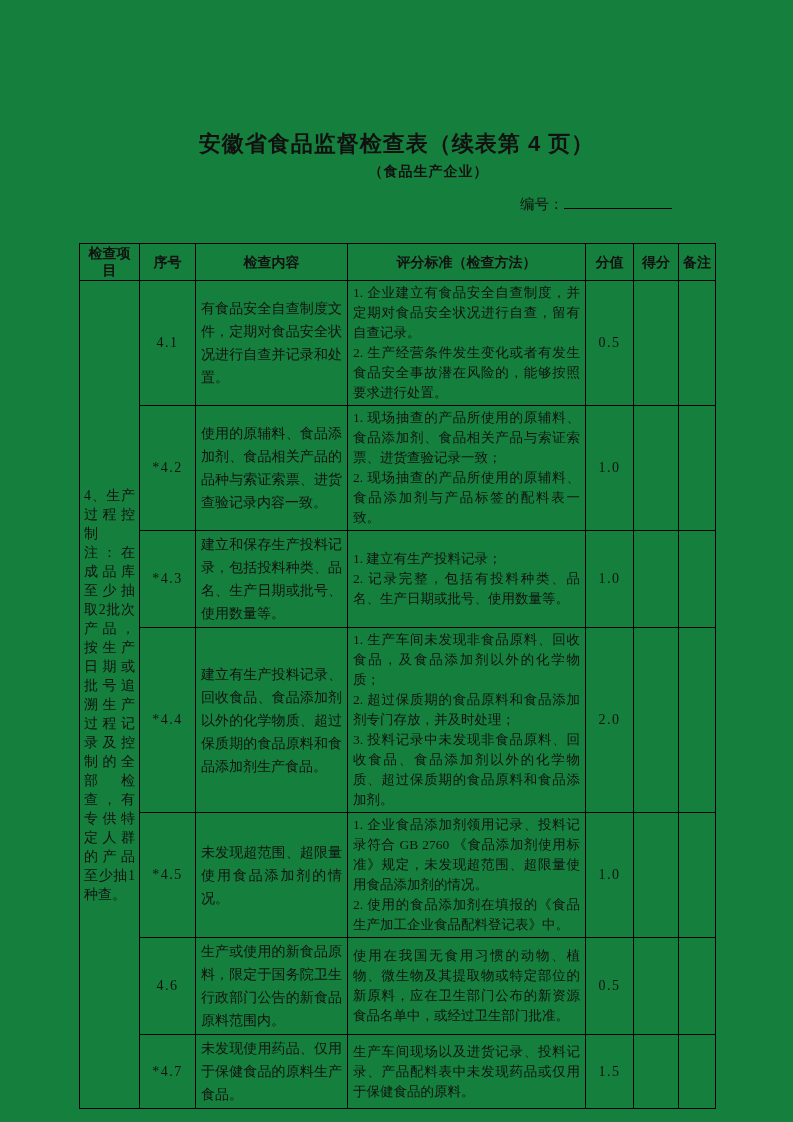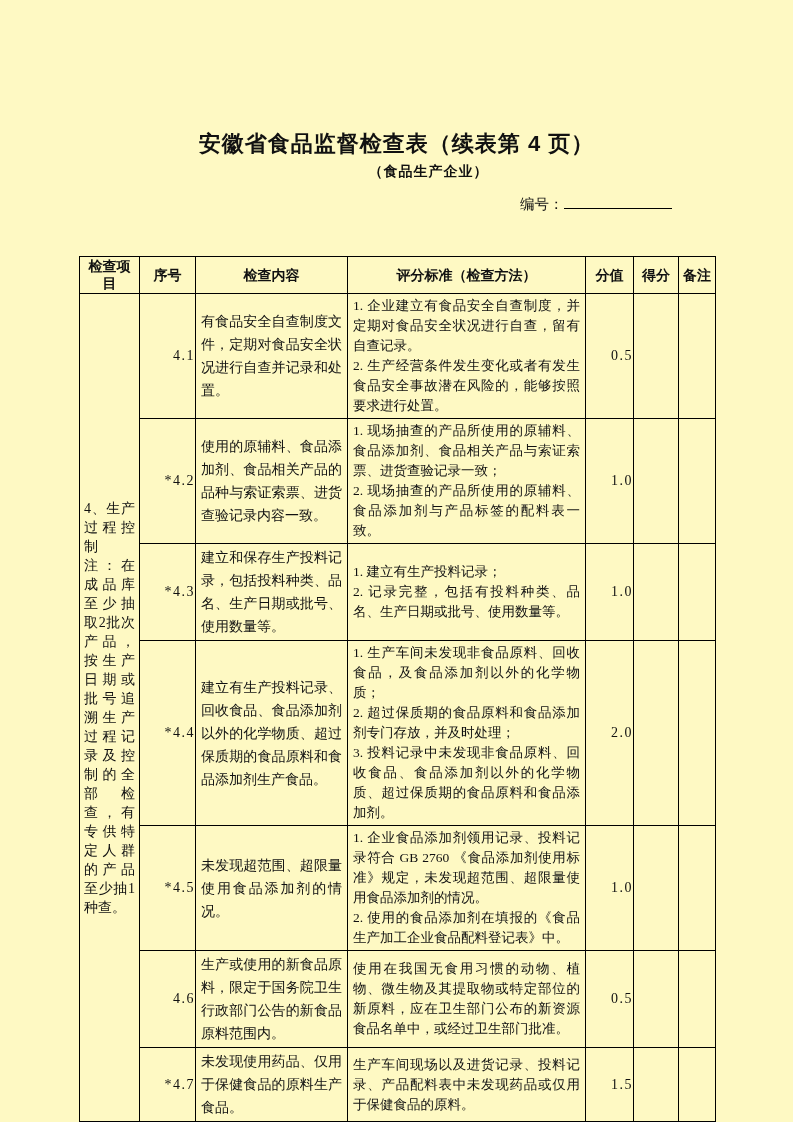--- a/index.html
+++ b/index.html
@@ -1,21 +1,21 @@
 <!DOCTYPE html>
 <html><head>
 <meta charset="utf-8">
 <style>
   * { margin: 0; padding: 0; box-sizing: border-box; }
   html, body { background: #ffffff; }
   .page {
     position: relative;
     width: 793px;
     height: 1122px;
-    background: #fef9c3;
+    background: #15803d;
     color: #111111;
     font-family: "Liberation Serif", "DejaVu Serif", serif;
     overflow: hidden;
   }
   .doc-title {
     position: absolute;
     top: 129px; left: 0; width: 100%;
     text-align: center;
     font-family: "Liberation Sans", "DejaVu Sans", sans-serif;
     font-weight: bold;
@@ -41,21 +41,21 @@
   }
   .number-line {
     display: inline-block;
     width: 108px;
     height: 14px;
     border-bottom: 1.5px solid #000;
     vertical-align: baseline;
   }
   table.inspection {
     position: absolute;
-    left: 79px; top: 256px;
+    left: 79px; top: 243px;
     width: 636px;
     border-collapse: collapse;
     table-layout: fixed;
   }
   table.inspection th, table.inspection td {
     border: 1.5px solid #000;
     vertical-align: middle;
     overflow: hidden;
   }
   table.inspection th {
@@ -67,21 +67,21 @@
     padding: 1px 2px;
   }
   td.item-cell {
     padding: 2px 4px;
     font-size: 14px;
     line-height: 19px;
     text-align: justify;
     text-justify: inter-character;
   }
   td.no-cell, td.score-cell {
-    text-align: right;
+    text-align: center;
     font-size: 14px;
     letter-spacing: 1.5px;
     padding: 0;
   }
   td.content-cell {
     padding: 2px 5px;
     font-size: 14px;
     line-height: 23px;
     text-align: justify;
     text-justify: inter-character;

